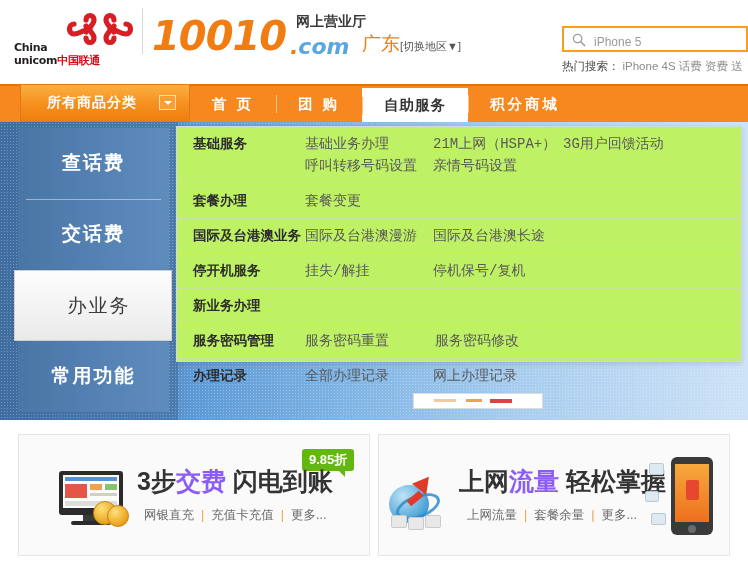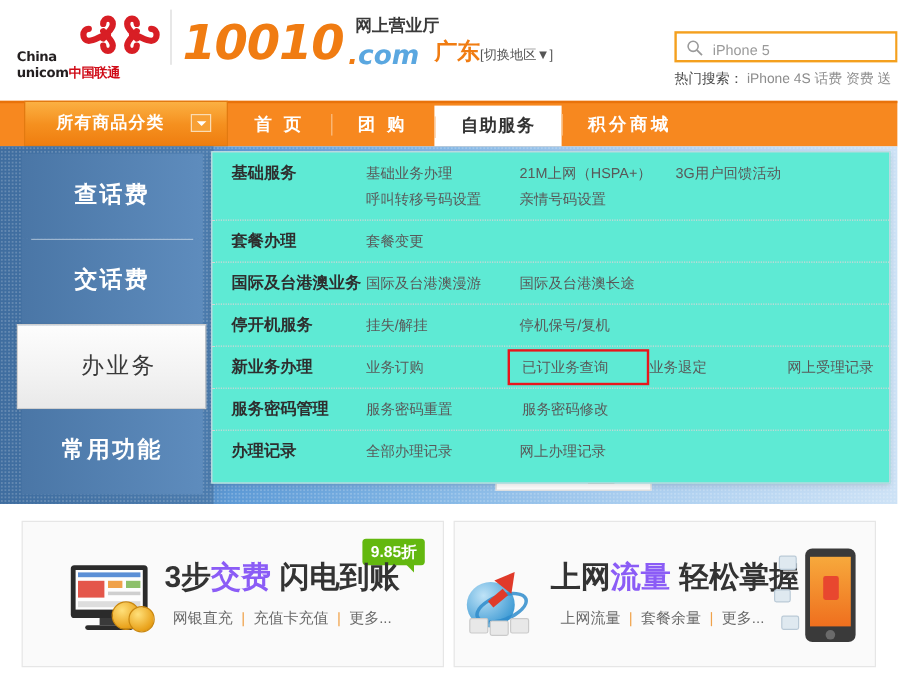--- a/index.html
+++ b/index.html
@@ -24,21 +24,21 @@
   .brand10010{position:absolute;left:152px;top:16px;font-size:40px;line-height:40px;
     font-style:italic;font-weight:bold;color:#f07c12;letter-spacing:-1px;
     font-family:"DejaVu Sans",sans-serif;}
   .brand-dotcom{position:absolute;left:290px;top:36px;font-size:22px;line-height:22px;
     font-style:italic;font-weight:bold;color:#5aa7e0;font-family:"DejaVu Sans",sans-serif;}
   .brand-dotcom .dot{color:#f07c12;}
   .brand-sub{position:absolute;left:296px;top:14px;font-size:14px;line-height:14px;
     font-weight:bold;color:#3a3a3a;letter-spacing:0px;}
 
   .region{position:absolute;left:362px;top:34px;font-size:19px;line-height:19px;
-    font-weight:bold;color:#f07c12;}
+    font-weight:normal;color:#f07c12;}
   .region-switch{position:absolute;left:400px;top:41px;font-size:11px;line-height:11px;color:#555;}
 
   .searchbox{position:absolute;left:562px;top:26px;width:186px;height:26px;
     border:2px solid #f4a01e;background:#fff;box-sizing:border-box;}
   .search-icon{position:absolute;left:8px;top:5px;width:14px;height:14px;}
   .search-input{position:absolute;left:28px;top:4px;width:150px;height:18px;border:0;outline:0;
     font-size:12px;color:#9a9a9a;background:transparent;
     font-family:"Liberation Sans",sans-serif;}
   .hotsearch{position:absolute;left:562px;top:60px;font-size:11.5px;line-height:12px;
     color:#666;white-space:nowrap;}
@@ -81,30 +81,30 @@
     background:linear-gradient(to right,#4a76a6 0%,#5e8cbd 100%);}
   .side-item .txt{position:absolute;left:0;right:0;top:25px;text-align:center;
     font-size:19px;line-height:19px;font-weight:bold;color:#ffffff;letter-spacing:2px;}
   .side-item.div:after{content:"";position:absolute;left:8px;right:8px;top:0;height:1px;
     background:rgba(255,255,255,.45);}
   .side-item.active{background:linear-gradient(to bottom,#fdfdfd 0%,#f2f2f2 60%,#e9e9e9 100%);
     width:158px;left:-4px;border:1px solid #cfcfcf;box-shadow:0 1px 3px rgba(0,0,0,.18);}
   .side-item.active .txt{color:#3a3a3a;font-weight:normal;margin-left:12px;}
 
   
-  .panel{position:absolute;left:176px;top:126px;width:566px;height:277px;
-    background:#5eead4;border:1px solid #cfd8e3;box-sizing:border-box;
+  .panel{position:absolute;left:176px;top:126px;width:566px;height:236px;
+    background:#bef264;border:1px solid #cfd8e3;box-sizing:border-box;
     box-shadow:0 2px 5px rgba(0,0,0,.12);}
   .prow{position:relative;display:flex;align-items:flex-start;padding:6px 0 6px 0;
     border-bottom:1px dotted #d6d6d6;}
   .prow:last-child{border-bottom:0;}
   .pcat{width:128px;flex:0 0 128px;padding-left:16px;box-sizing:border-box;
     font-size:13.5px;line-height:22px;font-weight:bold;color:#2e2e2e;letter-spacing:0px;}
   .plinks{flex:1;display:flex;flex-wrap:wrap;}
-  .plink{font-size:12px;line-height:22px;color:#595959;white-space:nowrap;}
+  .plink{font-size:14px;line-height:22px;color:#595959;white-space:nowrap;font-family:Liberation Mono, monospace;}
   .plink.c1{width:128px;flex:0 0 128px;}
   .plink.c2{width:130px;flex:0 0 130px;}
   .plink.c3{width:115px;flex:0 0 115px;}
   .plink.c4{width:auto;}
   .plink.boxed{border:2px solid #e8161c;padding:3px 10px;margin:-4px 0 -4px -10px;
     line-height:20px;box-sizing:border-box;width:118px;flex:0 0 118px;}
 
   
   .peek{position:absolute;left:413px;top:393px;width:130px;height:16px;background:#ffffff;
     border:1px solid #dcdcdc;box-sizing:border-box;}
@@ -290,26 +290,20 @@
     <div class="prow">
       <div class="pcat">停开机服务</div>
       <div class="plinks">
         <div class="plink c1">挂失/解挂</div>
         <div class="plink c2">停机保号/复机</div>
       </div>
     </div>
 
     <div class="prow">
       <div class="pcat">新业务办理</div>
-      <div class="plinks">
-        <div class="plink c1">业务订购</div>
-        <div class="plink boxed">已订业务查询</div>
-        <div class="plink c3">业务退定</div>
-        <div class="plink c4">网上受理记录</div>
-      </div>
     </div>
 
     <div class="prow">
       <div class="pcat">服务密码管理</div>
       <div class="plinks">
         <div class="plink c2">服务密码重置</div>
         <div class="plink c1">服务密码修改</div>
       </div>
     </div>
 

